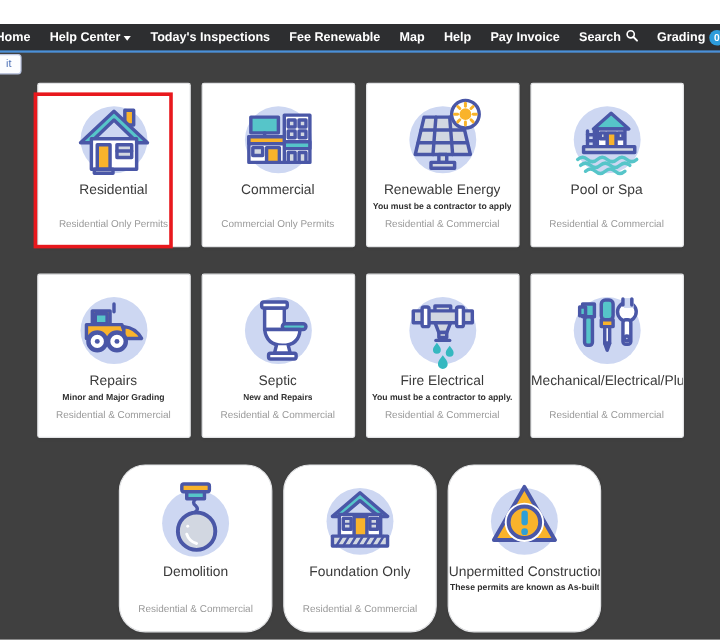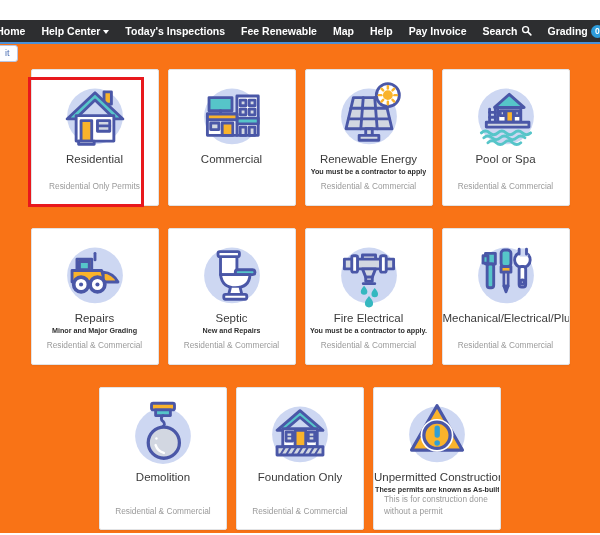--- a/index.html
+++ b/index.html
@@ -53,21 +53,21 @@
     background:#fcfdff;
     border:1px solid #b9c4e0;
     border-radius:3px;
     color:#4a6fb5;
     font-size:9px;
     font-family:"Liberation Sans",sans-serif;
     z-index:5;
     cursor:pointer;
   }
   main {
-    background:#f97316;
+    background:#404040;
     height:489px;
     padding-top:25px;
   }
   .grid {
     width:539px;
     margin:0 auto;
     display:flex;
     flex-wrap:wrap;
     gap:22px 9px;
   }
@@ -83,21 +83,21 @@
     background:#fff;
     border:1px solid #e2e3e5;
     border-radius:2px;
     box-shadow:0 1px 2px rgba(0,0,0,.06);
     display:flex;
     flex-direction:column;
     align-items:center;
     position:relative;
     cursor:pointer;
   }
-  .row3 .card { min-height:140px; }
+  .row3 .card { min-height:140px;border-radius:22px; }
   .icon-wrap { margin-top:3px; }
   .icon-wrap svg { display:block; }
   .card-title {
     font-size:11.5px;
     font-weight:500;
     color:#3a3a3a;
     text-align:center;
     white-space:nowrap;
     max-width:126px;
     overflow:hidden;
@@ -109,20 +109,21 @@
     color:#2f2f2f;
     text-align:right;
     margin-top:2px;
     white-space:nowrap;
     max-width:124px;
     overflow:hidden;
   }
   .card-footer {
     font-size:8.3px;
     color:#9a9a9a;
+    text-align:center;
     margin-top:auto;
     margin-bottom:12px;
     padding:0 10px;
     line-height:1.4;
   }
   .red-frame {
     position:absolute;
     left:-4px; top:7px;
     width:116px; height:130px;
     border:3px solid #e8181d;
@@ -204,20 +205,21 @@
             <rect x="71" y="66" width="7" height="10" fill="#d2d7e1"></rect>
             <rect x="22" y="30" width="28" height="16" fill="#56c5c9"></rect>
             <line x1="36" y1="46" x2="36" y2="50"></line>
             <rect x="20" y="50" width="36" height="26" fill="#fff"></rect>
             <rect x="20" y="50" width="36" height="7" fill="#f9b32b"></rect>
             <rect x="24" y="61" width="10" height="8" fill="#d2d7e1"></rect>
             <rect x="38" y="61" width="13" height="15" fill="#f9b32b"></rect>
           </svg>
         </div>
         <div class="card-title">Commercial</div>
+        <div class="card-footer">Commercial Only Permits</div>
       </div>
       <div class="card">
         <div class="icon-wrap">
           <svg width="82" height="82" viewBox="0 0 100 100" fill="none" stroke="#4a57a7" stroke-width="3.5" stroke-linecap="round" stroke-linejoin="round">
             <circle cx="50" cy="53" r="34" fill="#cdd7f2" stroke="none"></circle>
             <path d="M31 30 L69 30 L78 68 L22 68 Z" fill="#d2d7e1"></path>
             <line x1="43" y1="30" x2="40" y2="68"></line>
             <line x1="57" y1="30" x2="60" y2="68"></line>
             <line x1="28" y1="43" x2="72" y2="43"></line>
             <line x1="25" y1="56" x2="75" y2="56"></line>
@@ -392,16 +394,15 @@
             <circle cx="50" cy="53" r="34" fill="#cdd7f2" stroke="none"></circle>
             <path d="M50 18 L81 72 L19 72 Z" fill="#f9b32b" stroke-width="4"></path>
             <circle cx="50" cy="54" r="20" fill="#fff" stroke="none"></circle>
             <circle cx="50" cy="54" r="16" fill="#f9b32b" stroke-width="4"></circle>
             <rect x="47" y="42" width="6.5" height="15" rx="3.2" fill="#2f9fd6" stroke="none"></rect>
             <circle cx="50.2" cy="63.5" r="3.4" fill="#2f9fd6" stroke="none"></circle>
           </svg>
         </div>
         <div class="card-title">Unpermitted Construction</div>
         <div class="card-sub">These permits are known as As-built permi...</div>
-        <div class="card-footer">This is for construction done without a permit</div>
       </div>
     </div>
 </main>
 
 </body></html>

